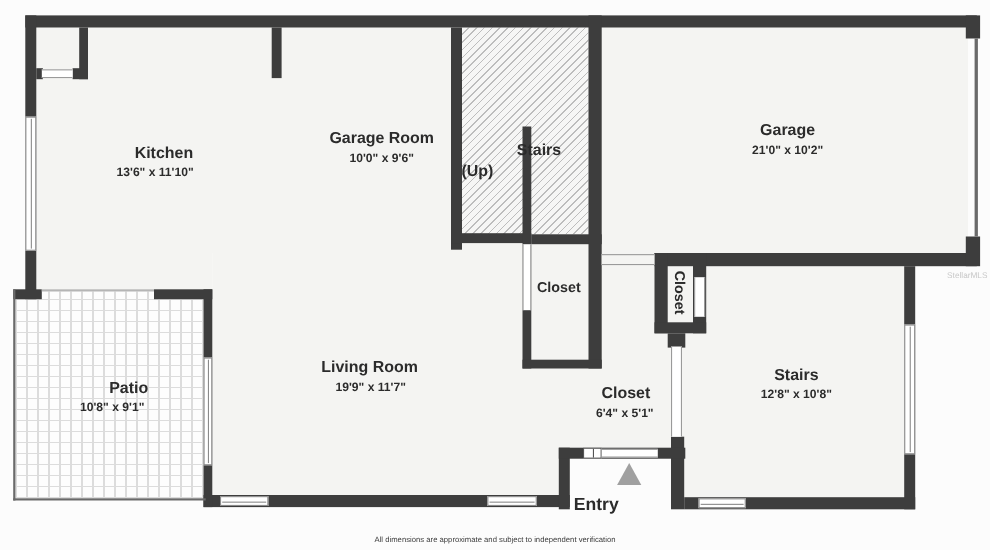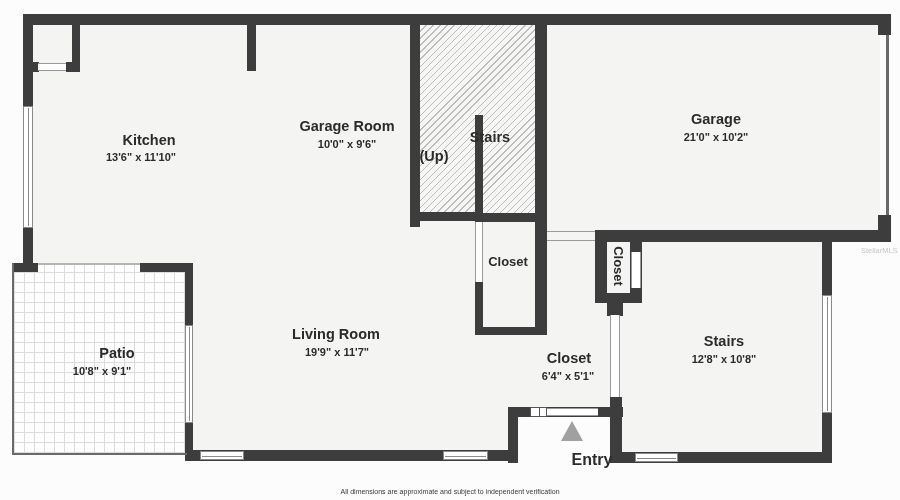--- a/index.html
+++ b/index.html
@@ -137,18 +137,18 @@
   <span class="lbl room-name" style="left:336px;top:334px;">Living Room</span>
   <span class="lbl room-dims" style="left:337px;top:352px;">19'9" x 11'7"</span>
 
   <span class="lbl room-name" style="left:569px;top:358px;">Closet</span>
   <span class="lbl room-dims" style="left:568px;top:376px;">6'4" x 5'1"</span>
 
   <span class="lbl room-name" style="left:724px;top:341px;">Stairs</span>
   <span class="lbl room-dims" style="left:724px;top:359px;">12'8" x 10'8"</span>
 
   <div class="tri" style="left:561px;top:421px;"></div>
-  <span class="lbl entry-name" style="left:592px;top:460px;">Entry</span>
+  <span class="lbl entry-name" style="left:542px;top:460px;">Entry</span>
 
   <span class="disclaimer">All dimensions are approximate and subject to independent verification</span>
   <span class="watermark">StellarMLS</span>
 
 </div>
 
 </body></html>

